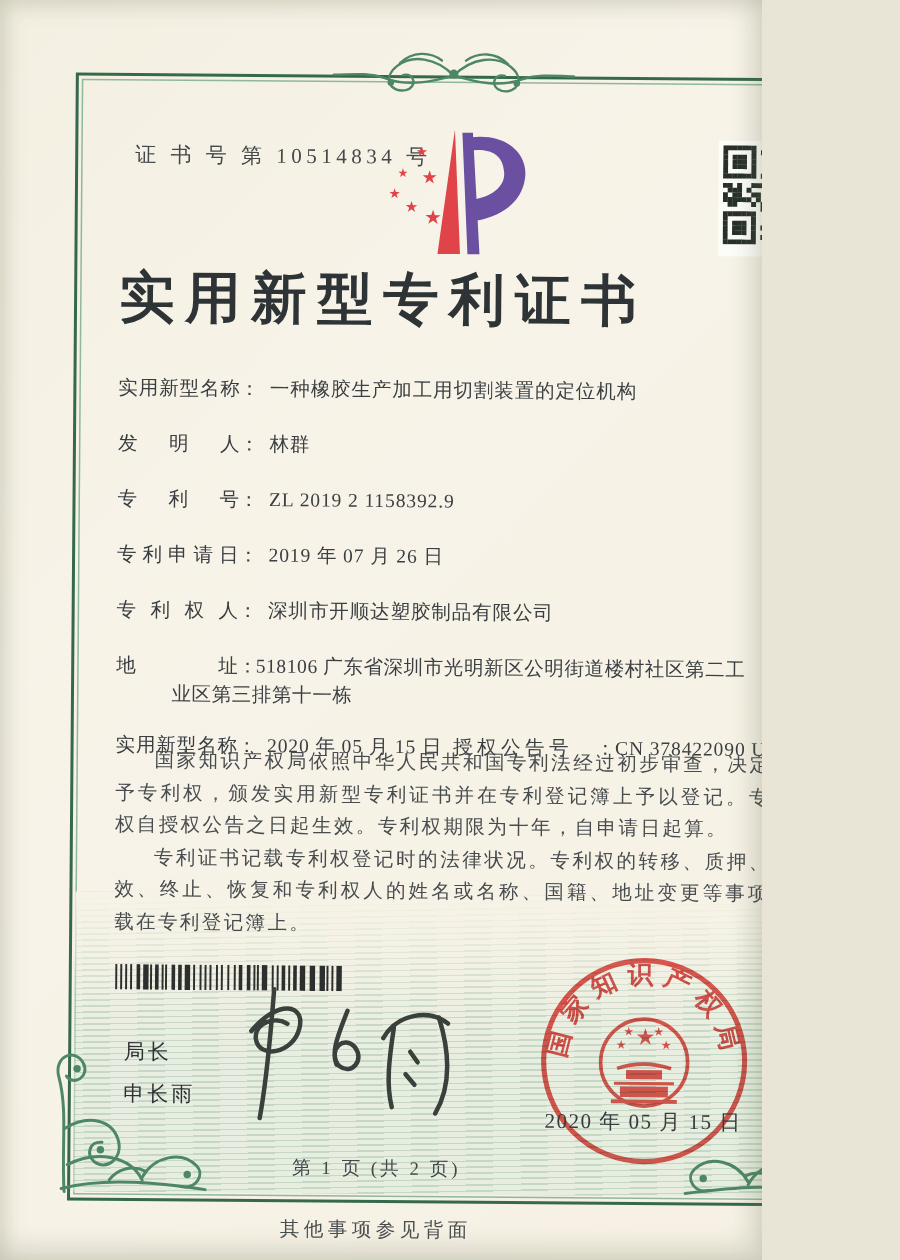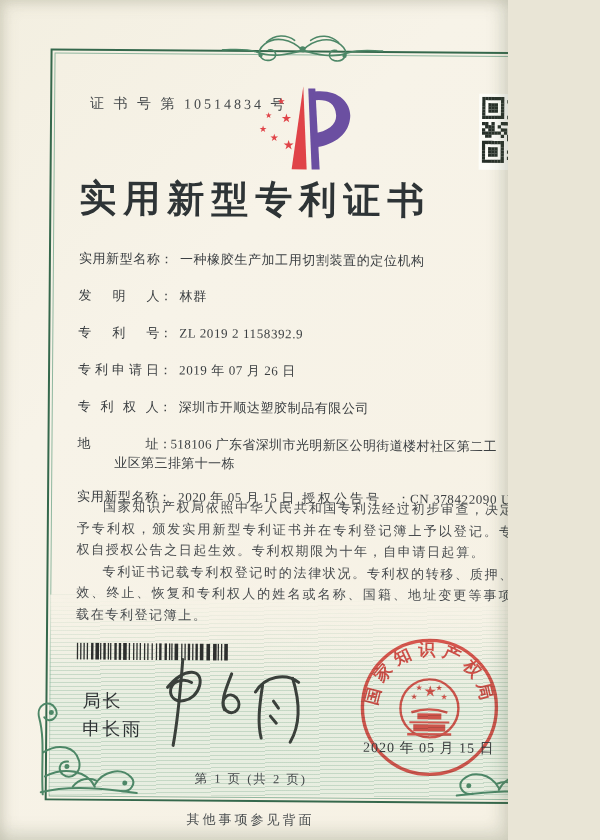--- a/index.html
+++ b/index.html
@@ -46,21 +46,21 @@
   .g2 .flabel2{letter-spacing:3px;margin-right:15px;}
 
   
   .paras{position:absolute;left:78px;top:497px;width:452px;font-size:13px;line-height:21.5px;
          letter-spacing:1.6px;color:#484c4f;text-align:justify;}
   .paras p{margin:0;text-indent:2em;}
 
   
   .barcode{position:absolute;left:78px;top:644px;}
   .director{position:absolute;left:85px;top:688px;font-family:"Liberation Sans","DejaVu Sans",sans-serif;
-            font-size:18px;line-height:28px;letter-spacing:2px;color:#2e3234;}
+            font-size:14px;line-height:28px;letter-spacing:2px;color:#2e3234;}
   .sig{position:absolute;left:146px;top:648px;z-index:6;}
   .seal{position:absolute;left:360px;top:634px;z-index:5;opacity:.93;mix-blend-mode:multiply;}
   .seal-date{position:absolute;left:366px;top:738px;z-index:7;font-size:14px;letter-spacing:1px;color:#393c3e;}
   .pagefoot{position:absolute;left:0;right:0;top:771px;text-align:center;font-size:12.5px;
             letter-spacing:2px;color:#43474a;z-index:8;}
   .backnote{position:absolute;left:0;right:0;top:811px;text-align:center;font-size:13px;
             letter-spacing:3px;color:#4a4e50;}
 </style>
 </head>
 <body>

